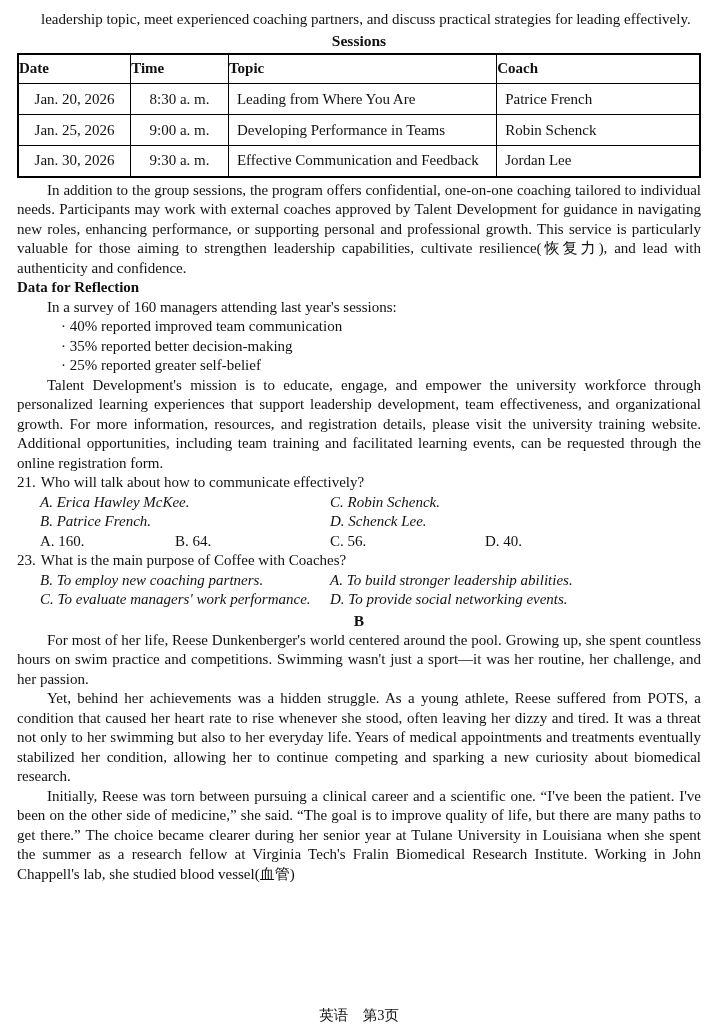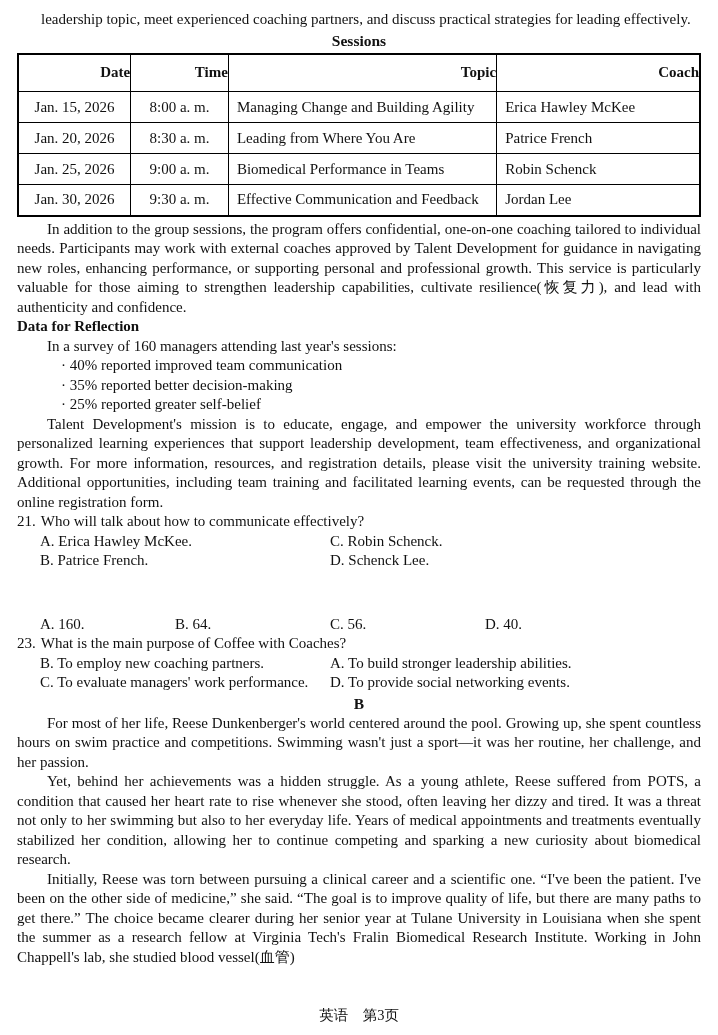--- a/index.html
+++ b/index.html
@@ -23,33 +23,33 @@
   }
   table.sessions {
     width: 100%; border-collapse: collapse;
     margin: 2px 0 3px 0;
     border: 2px solid #000;
   }
   table.sessions th, table.sessions td {
     border: 1px solid #000;
     font-size: 15px;
   }
-  table.sessions th { font-weight: bold; text-align: right; height: 38px; }
+  table.sessions th { font-weight: bold; text-align: left; height: 30px; }
   table.sessions td { height: 31px; padding: 2px 8px; }
   td.c { text-align: center; }
   .bold-heading { font-weight: bold; font-size: 15px; line-height: 19.5px; }
   .bullet { margin-left: 44px; font-size: 15px; line-height: 19.5px; }
   .question { font-size: 15px; line-height: 19.5px; }
   .question .qnum { margin-right: 5px; }
   .options {
     margin-left: 23px; display: grid;
     font-size: 15px; line-height: 19.5px;
   }
-  .cols-2 { grid-template-columns: minmax(290px, max-content) auto; }
-  .cols-4 { grid-template-columns: 135px 155px 155px auto; margin-top: 44px; }
+  .cols-2 { grid-template-columns: minmax(290px, max-content) auto; font-style: italic; }
+  .cols-4 { grid-template-columns: 135px 155px 155px auto; }
   .section-letter {
     text-align: center; font-weight: bold;
     font-size: 15.5px; line-height: 21px;
   }
   .footer {
     position: absolute; left: 0; right: 0; bottom: 10px;
     text-align: center; font-size: 14.5px;
   }
 </style>
 </head>
@@ -71,35 +71,29 @@
     <thead>
       <tr>
         <th>Date</th>
         <th>Time</th>
         <th>Topic</th>
         <th>Coach</th>
       </tr>
     </thead>
     <tbody>
       <tr>
-        <td class="c">Jan. 15, 2026</td>
-        <td class="c">8:00 a. m.</td>
-        <td>Managing Change and Building Agility</td>
-        <td>Erica Hawley McKee</td>
-      </tr>
-      <tr>
         <td class="c">Jan. 20, 2026</td>
         <td class="c">8:30 a. m.</td>
         <td>Leading from Where You Are</td>
         <td>Patrice French</td>
       </tr>
       <tr>
         <td class="c">Jan. 25, 2026</td>
         <td class="c">9:00 a. m.</td>
-        <td>Biomedical Performance in Teams</td>
+        <td>Developing Performance in Teams</td>
         <td>Robin Schenck</td>
       </tr>
       <tr>
         <td class="c">Jan. 30, 2026</td>
         <td class="c">9:30 a. m.</td>
         <td>Effective Communication and Feedback</td>
         <td>Jordan Lee</td>
       </tr>
     </tbody>
   </table>

